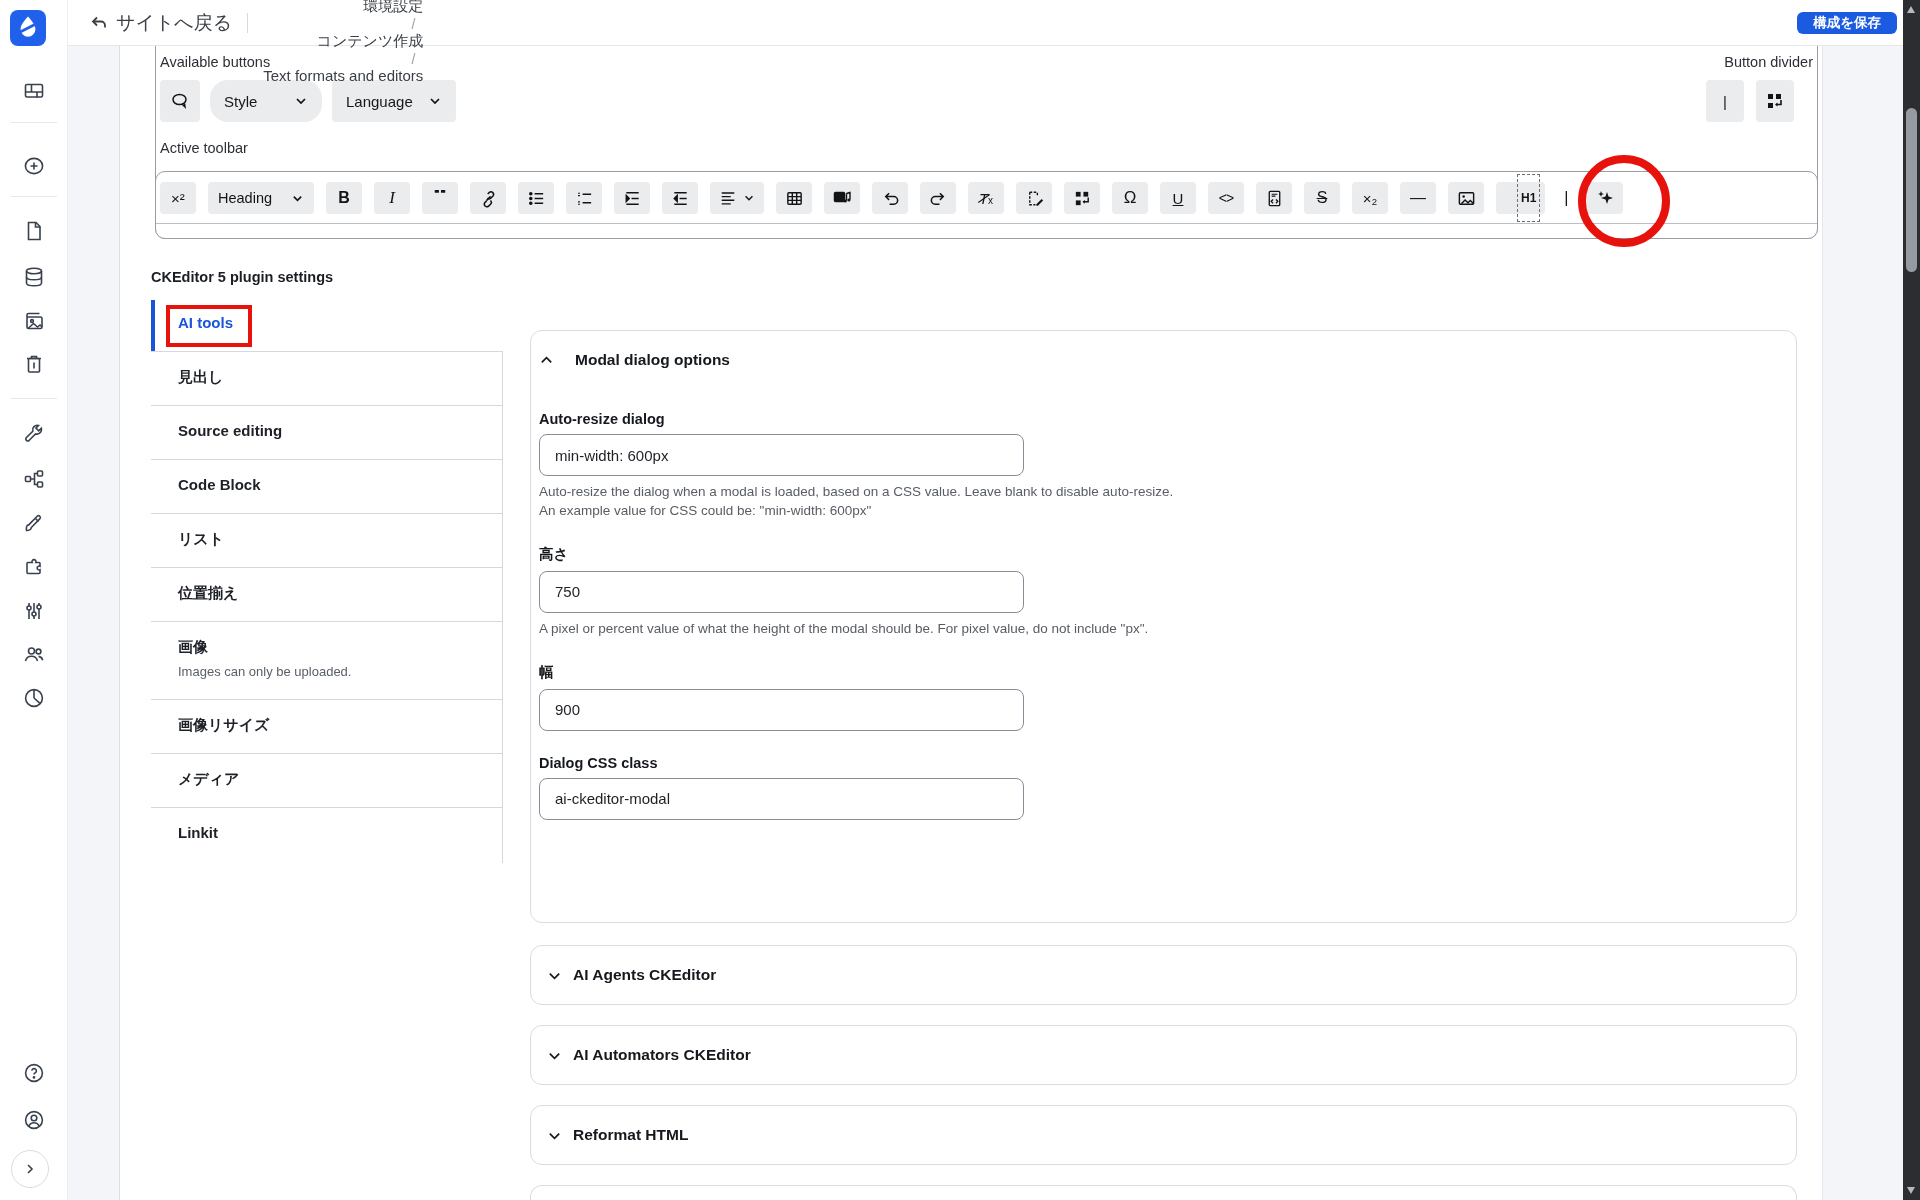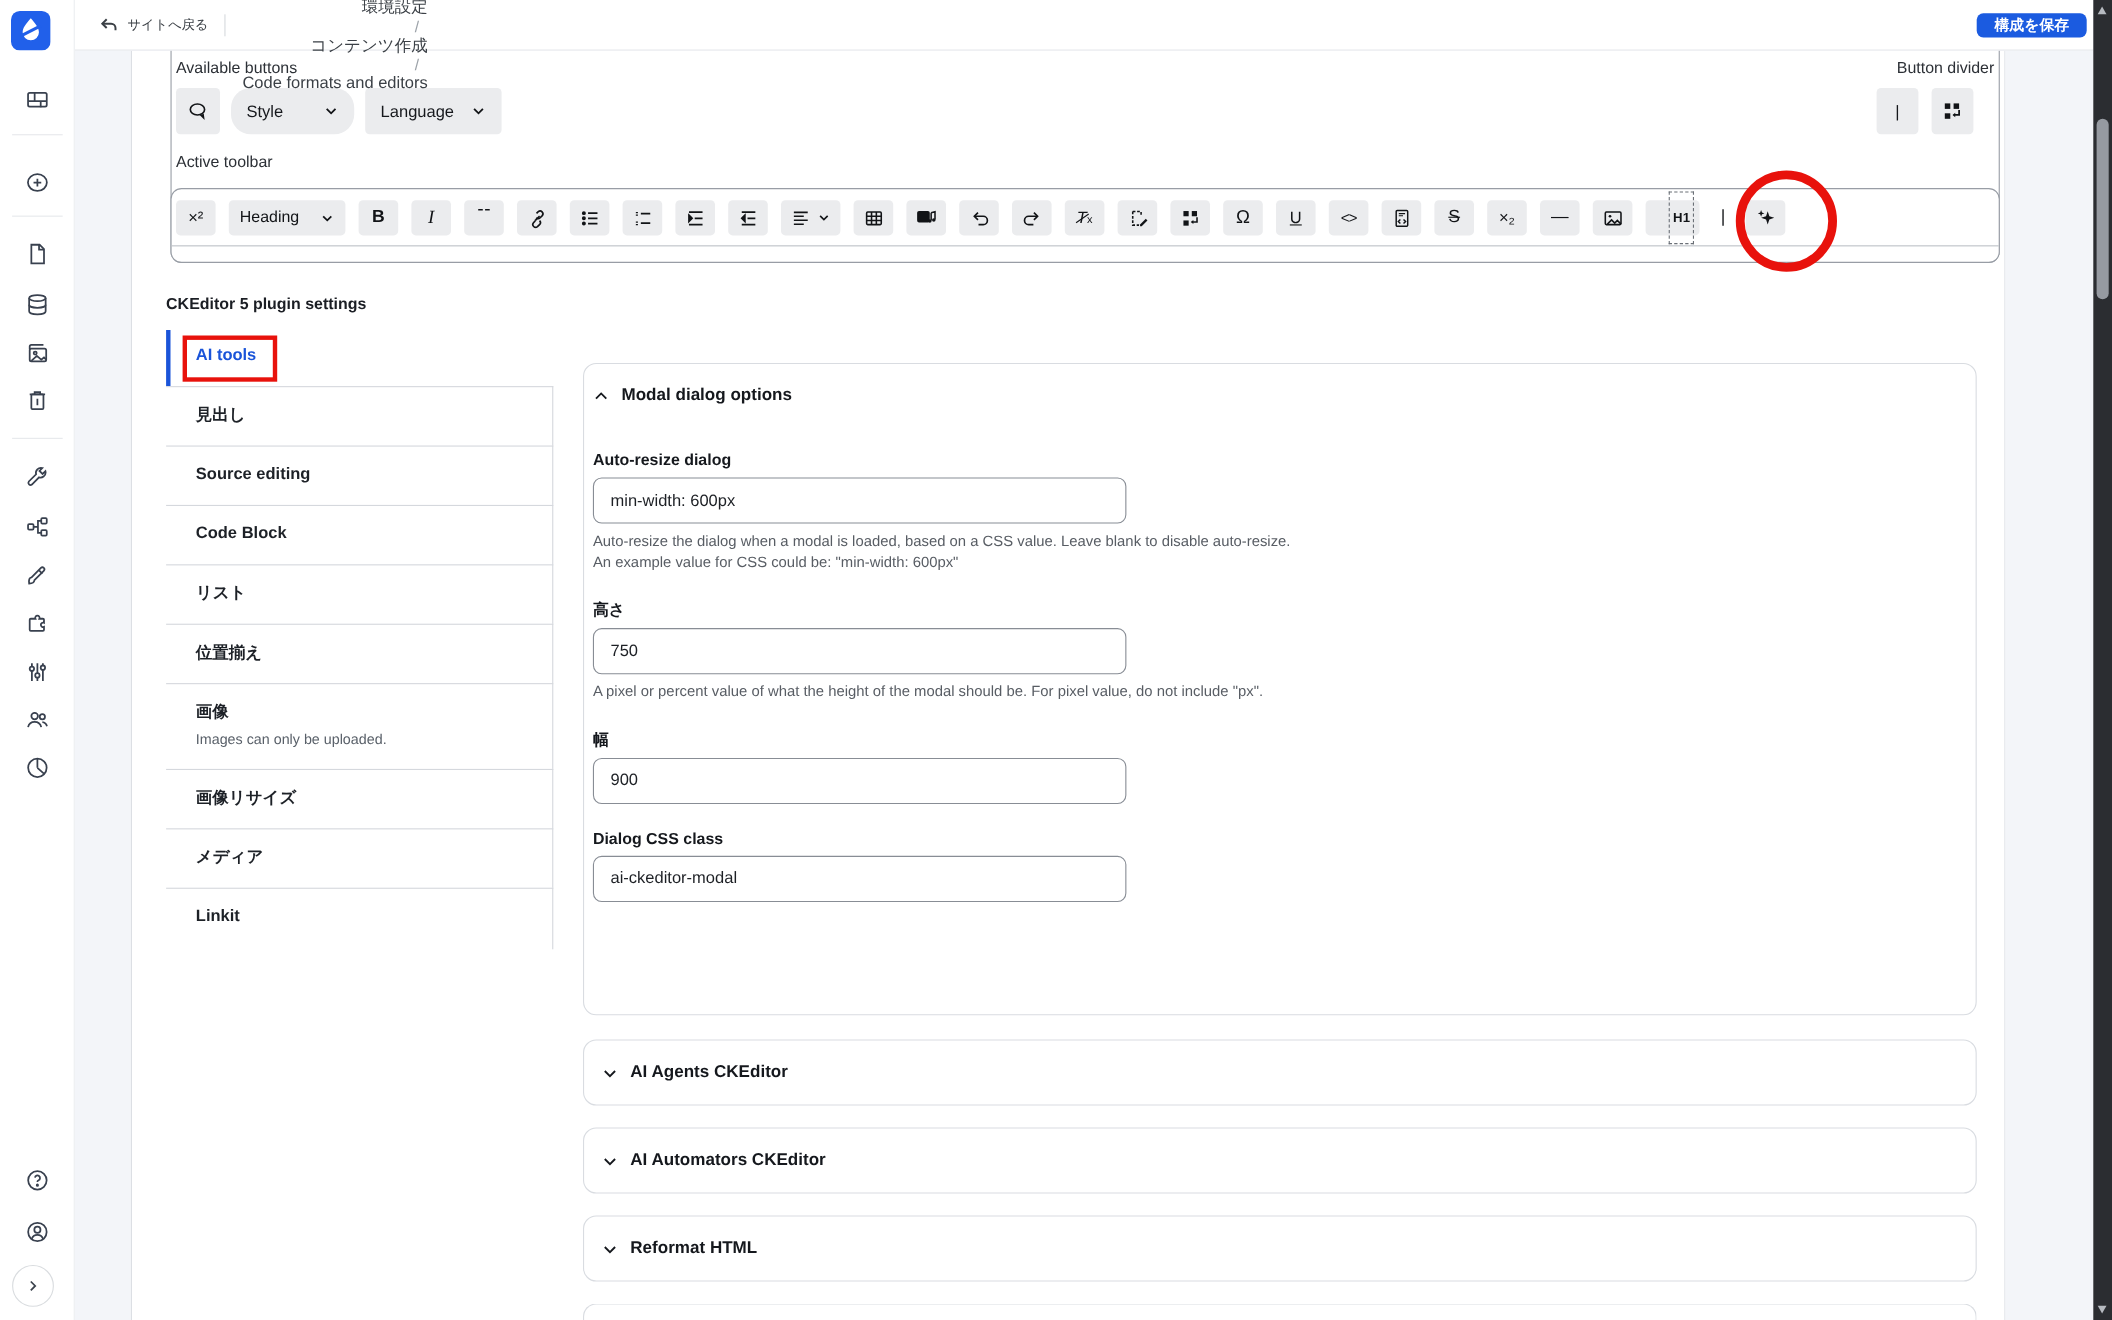--- a/index.html
+++ b/index.html
@@ -2,21 +2,21 @@
 <html><head>
 <meta charset="utf-8">
 <style>
 * { margin:0; padding:0; box-sizing:border-box; }
 html,body { width:1920px; height:1200px; }
 body { position:relative; font-family:"Liberation Sans",sans-serif; background:#f3f5f9; overflow:hidden; color:#1d2127; }
 svg { display:block; }
 
 
 .topbar { position:absolute; left:68px; top:0; width:1835px; height:46px; background:#fff; border-bottom:1px solid #e5e7eb; z-index:30; display:flex; align-items:center; }
-.backlink { display:flex; align-items:center; gap:8px; margin-left:22px; font-size:12px; color:#3b4046; cursor:pointer; }
+.backlink { display:flex; align-items:center; gap:8px; margin-left:22px; font-size:19px; color:#3b4046; cursor:pointer; }
 .tb-divider { width:1px; height:20px; background:#d6d9dd; margin:0 15px; }
 .crumbs { display:flex; align-items:flex-end; font-size:15px; color:#3b4046;flex-direction:column; }
 .crumbs .sep { color:#9aa0a7; margin:0 8px; font-size:14px; }
 .crumb { cursor:pointer; }
 .save-btn { margin-left:auto; margin-right:6px; background:#1b5be0; color:#fff; border:none; border-radius:6px; font-size:13.5px; font-weight:bold; padding:2px 16px; font-family:inherit; cursor:pointer; }
 
 
 .sidebar { position:absolute; left:0; top:0; width:68px; height:1200px; background:#fff; border-right:1px solid #eceef1; z-index:40; }
 .sit { position:absolute; left:50%; transform:translateX(-50%); width:26px; height:26px; display:flex; align-items:center; justify-content:center; cursor:pointer; }
 .sdiv { position:absolute; left:11px; width:46px; border-top:1px solid #e6e8ec; }
@@ -69,21 +69,21 @@
 .titem.last { height:56px; }
 .titem.img { height:78px; }
 .titem .note { font-weight:normal; font-size:13px; color:#596069; margin-top:7px; }
 .titem.sel { height:51px; padding-top:14px; border-top:none; border-right:none; color:#1a54d9; }
 .titem.sel::before { content:""; position:absolute; left:0; top:0; bottom:0; width:4px; background:#1a54d9; }
 .red-box { position:absolute; left:15px; top:5px; width:86px; height:42px; border:4px solid #e8120c; z-index:5; pointer-events:none; }
 
 .pane { margin-left:27px; padding-top:30px; width:1267px; }
 .card { border:1px solid #d9dce1; border-radius:12px; background:#fff; }
 .card.main { height:593px; padding:17px 8px; }
-.chead { display:flex; align-items:center; gap:11px; font-weight:bold; font-size:15.5px; color:#15181d; margin:3px 0 42px 0; cursor:pointer; }
+.chead { display:flex; align-items:center; gap:21px; font-weight:bold; font-size:15.5px; color:#15181d; margin:3px 0 42px 0; cursor:pointer; }
 .field { margin-bottom:24px; }
 .flabel { display:block; font-size:14.5px; font-weight:bold; color:#15181d; margin-bottom:7px; }
 .inp { width:485px; height:42px; border:1px solid #888d95; border-radius:8px; padding:0 15px; font-size:15px; color:#1d2025; background:#fff; font-family:inherit; }
 .fdesc { font-size:13.5px; color:#585d64; line-height:1.4; margin-top:7px; }
 .card.collapsed { height:60px; margin-top:20px; display:flex; align-items:center; gap:11px; padding:0 16px; font-weight:bold; font-size:15.5px; color:#15181d; cursor:pointer; }
 .card.collapsed.first { margin-top:22px; }
 .card.partial { height:30px; margin-top:20px; border-bottom:none; border-radius:12px 12px 0 0; }
 
 
 .scrollbar { position:absolute; right:0; top:0; width:17px; height:1200px; background:#2b2d31; z-index:60; }
@@ -221,21 +221,21 @@
     <span>サイトへ戻る</span>
   </span>
   <span class="tb-divider"></span>
   <nav class="crumbs">
     <span class="crumb">管理</span>
     <span class="sep">/</span>
     <span class="crumb">環境設定</span>
     <span class="sep">/</span>
     <span class="crumb">コンテンツ作成</span>
     <span class="sep">/</span>
-    <span class="crumb">Code formats and editors</span>
+    <span class="crumb">Text formats and editors</span>
   </nav>
   <button class="save-btn">構成を保存</button>
 </header>
 
 <main class="page">
 
   <section class="fs">
     <span class="fs-label left">Available buttons</span>
     <span class="fs-label right">Button divider</span>
 

